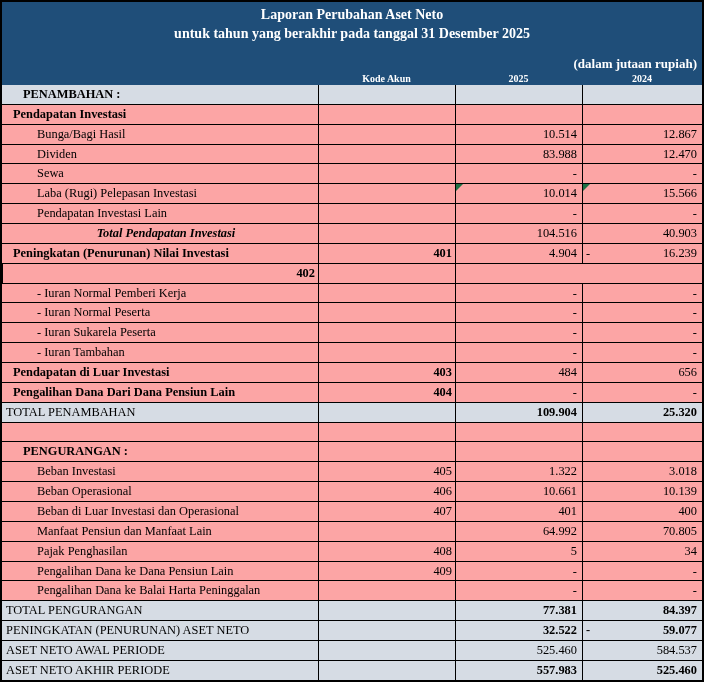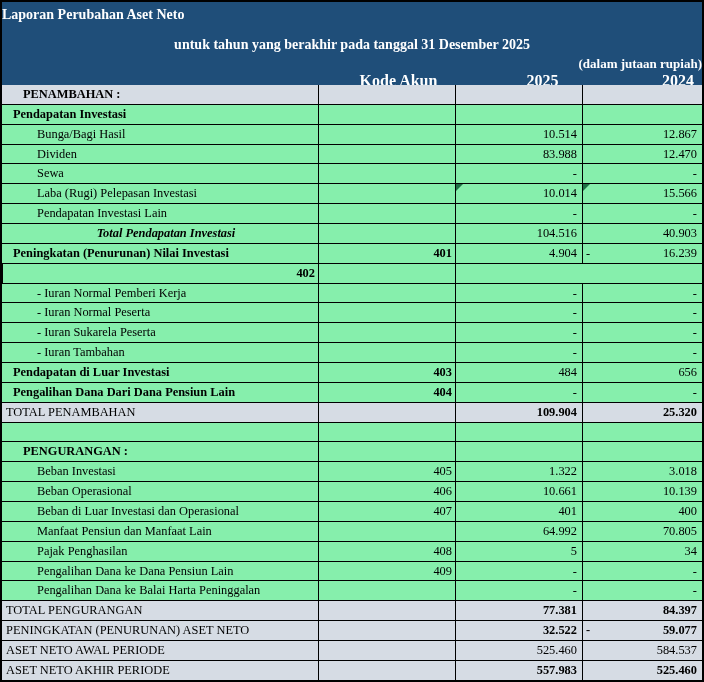--- a/index.html
+++ b/index.html
@@ -3,32 +3,32 @@
 <meta charset="utf-8">
 <style>
   html,body { margin:0; padding:0; background:#fff; }
   .sheet {
     position:relative; width:704px; height:682px; box-sizing:border-box;
     border:2px solid #000; background:#fff; color:#000;
     font-family:"Liberation Serif", serif; overflow:hidden;
   }
   
   .header { height:83px; background:#1F4E79; color:#fff; display:flex; flex-direction:column; }
-  .title    { font-size:14px; font-weight:bold; margin-top:5px; }
-  .subtitle { text-align:center; font-size:14px; font-weight:bold; margin-top:14px; }
-  .unit-note{ text-align:right; font-size:13px; font-weight:bold; margin-top:3px; }
+  .title    { text-align:center; font-size:14px; font-weight:bold; margin-top:5px; }
+  .subtitle { text-align:center; font-size:14px; font-weight:bold; margin-top:3px; }
+  .unit-note{ text-align:right; font-size:13px; font-weight:bold; padding-right:5px; margin-top:14px; }
   .col-headers {
     flex:1; display:grid; grid-template-columns:316px 137px 127px 120px;
-    align-items:center; font-size:16px; font-weight:bold; text-align:center;gap:12px;
+    align-items:center; font-size:10px; font-weight:bold; text-align:center;
   }
   
   .tbody { height:595px; display:flex; flex-direction:column; }
   .row {
     flex:1; display:grid; grid-template-columns:316px 137px 127px 120px;
-    border-bottom:1px solid #000; box-sizing:border-box; background:#86efac;
+    border-bottom:1px solid #000; box-sizing:border-box; background:#fca5a5;
   }
   .row:last-child { border-bottom:none;text-align:right; }
   .row.band { background:#D6DCE4; }
   .cell { display:flex; align-items:center; box-sizing:border-box; font-size:12.4px; overflow:hidden; white-space:nowrap; }
   .c-kode, .c-v25, .c-v24 { border-left:1px solid #000; justify-content:flex-end; }
   .c-kode { padding-right:3px; font-weight:bold; }
   .c-val  { padding-right:5px; position:relative; }
   .c-label{ padding-left:35px; }
   
   .s-section .c-label { padding-left:21px;  font-weight:bold; }

